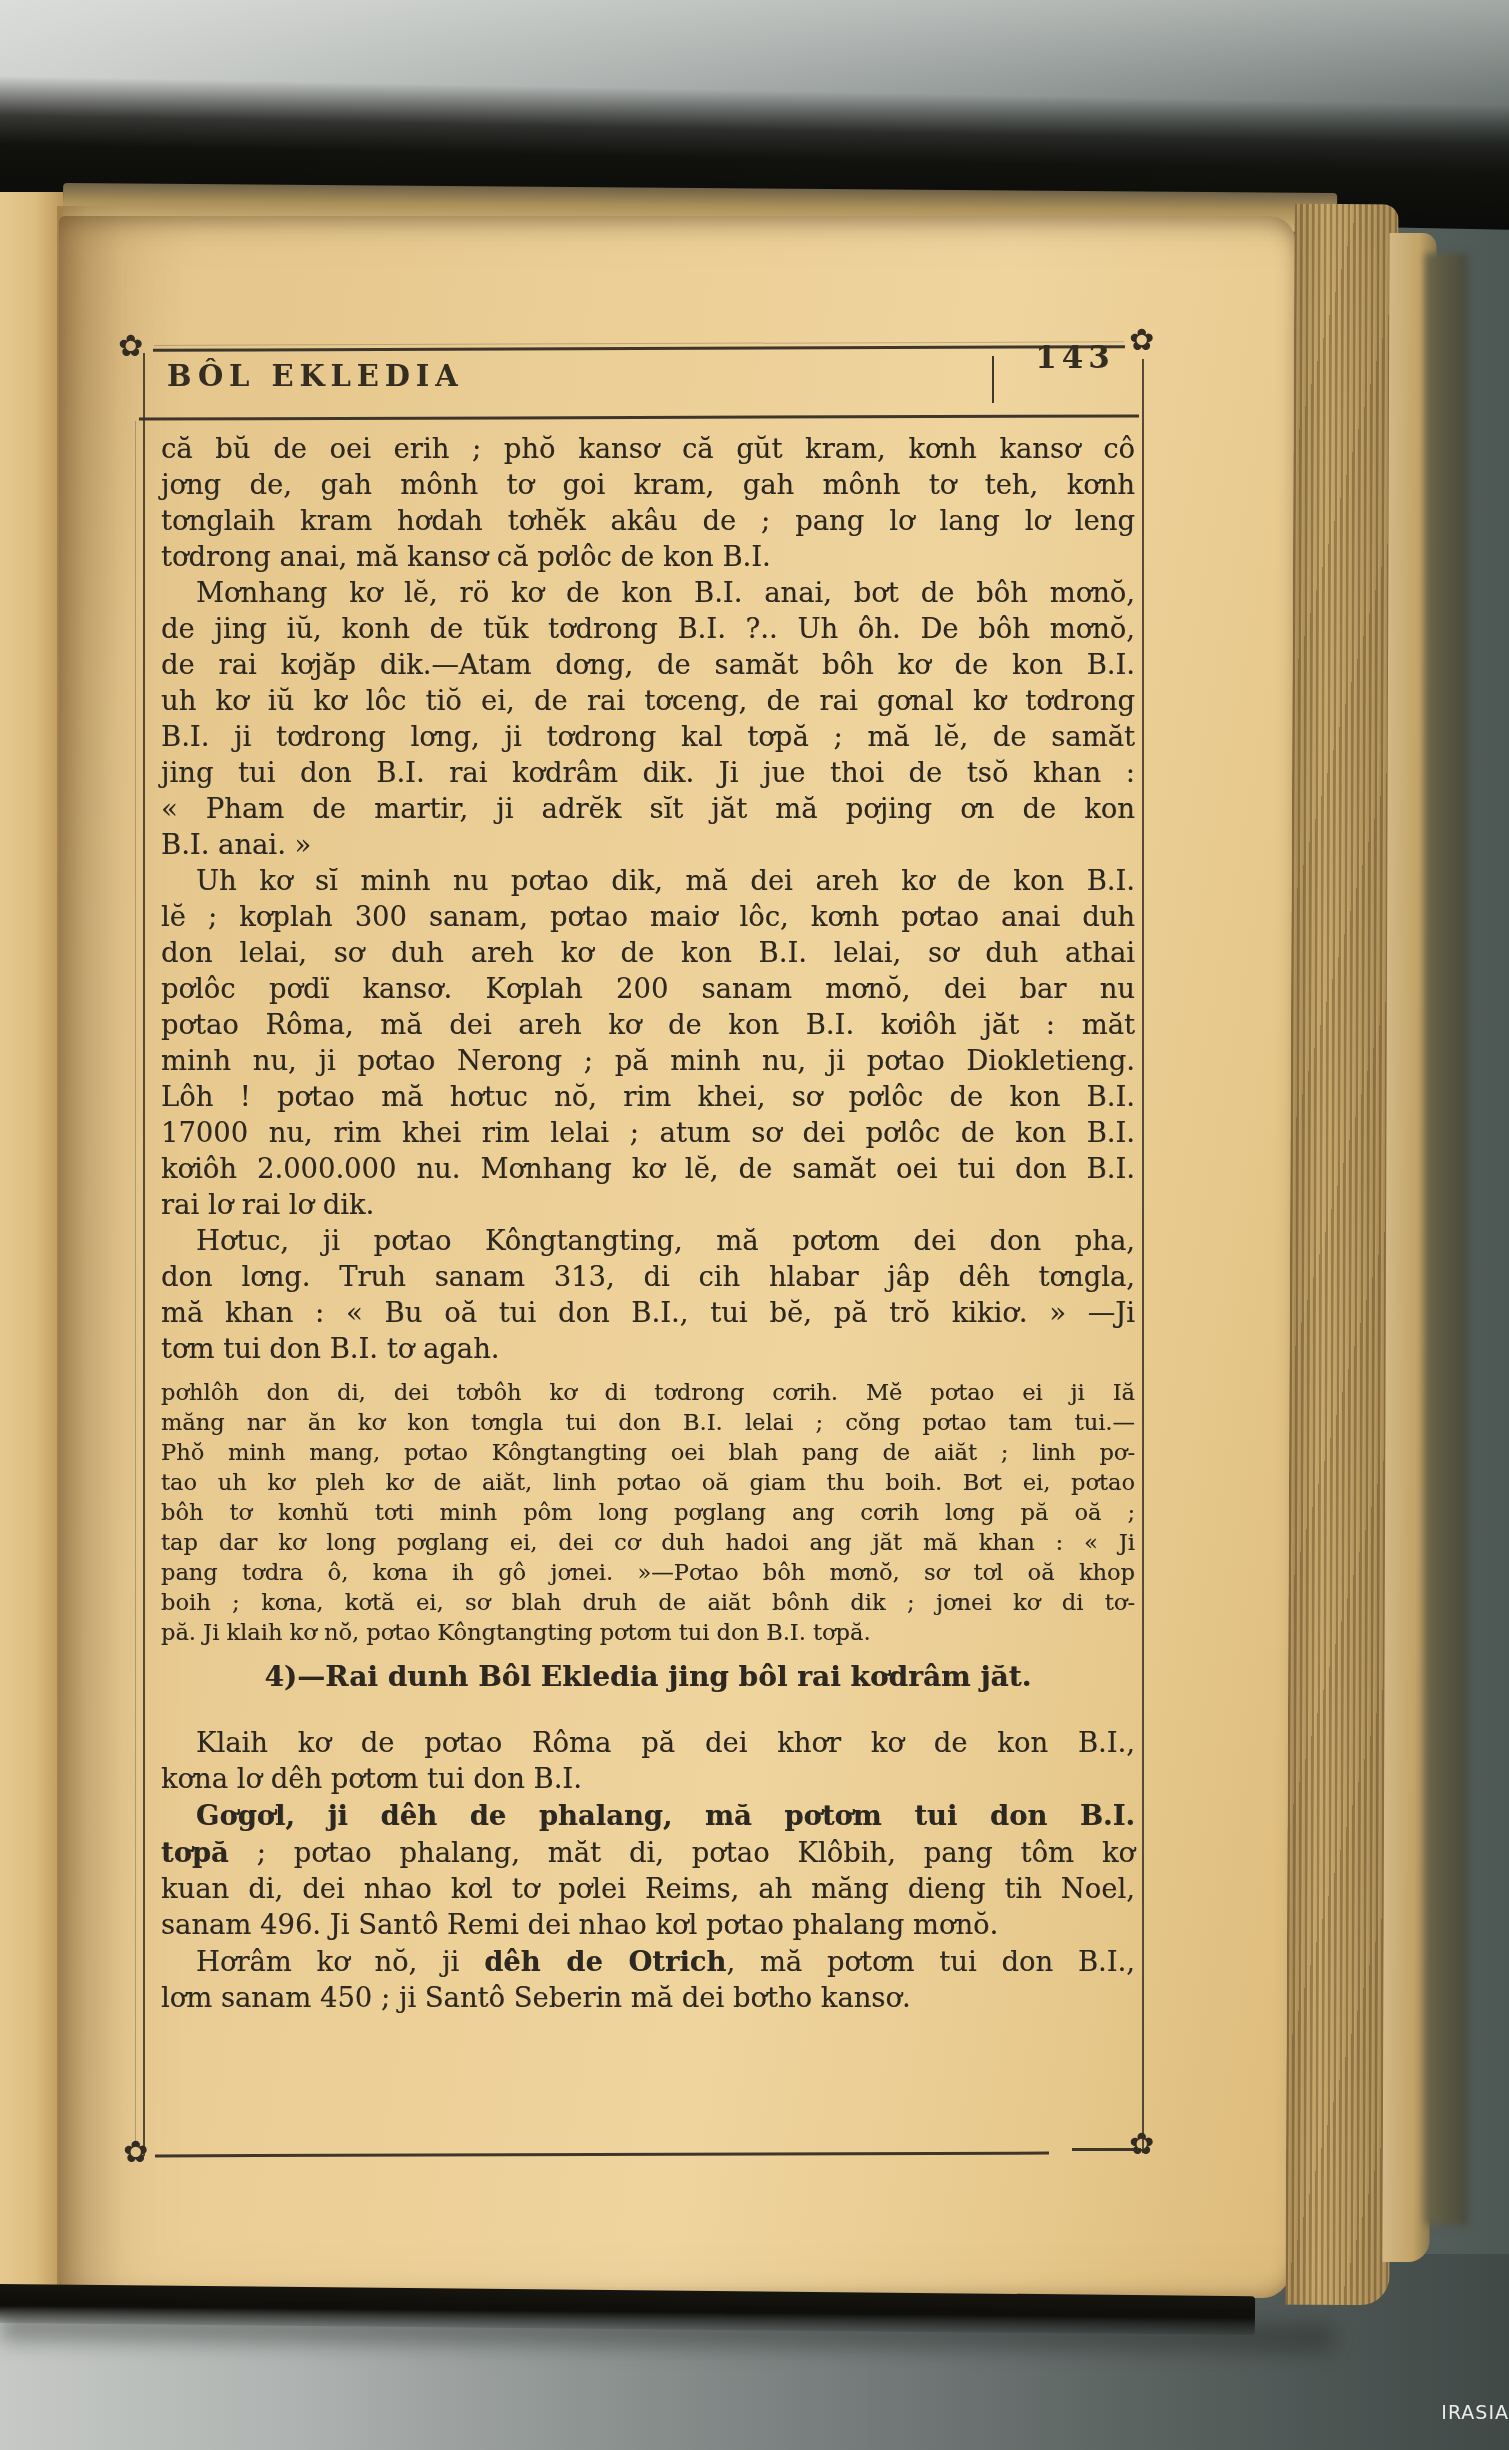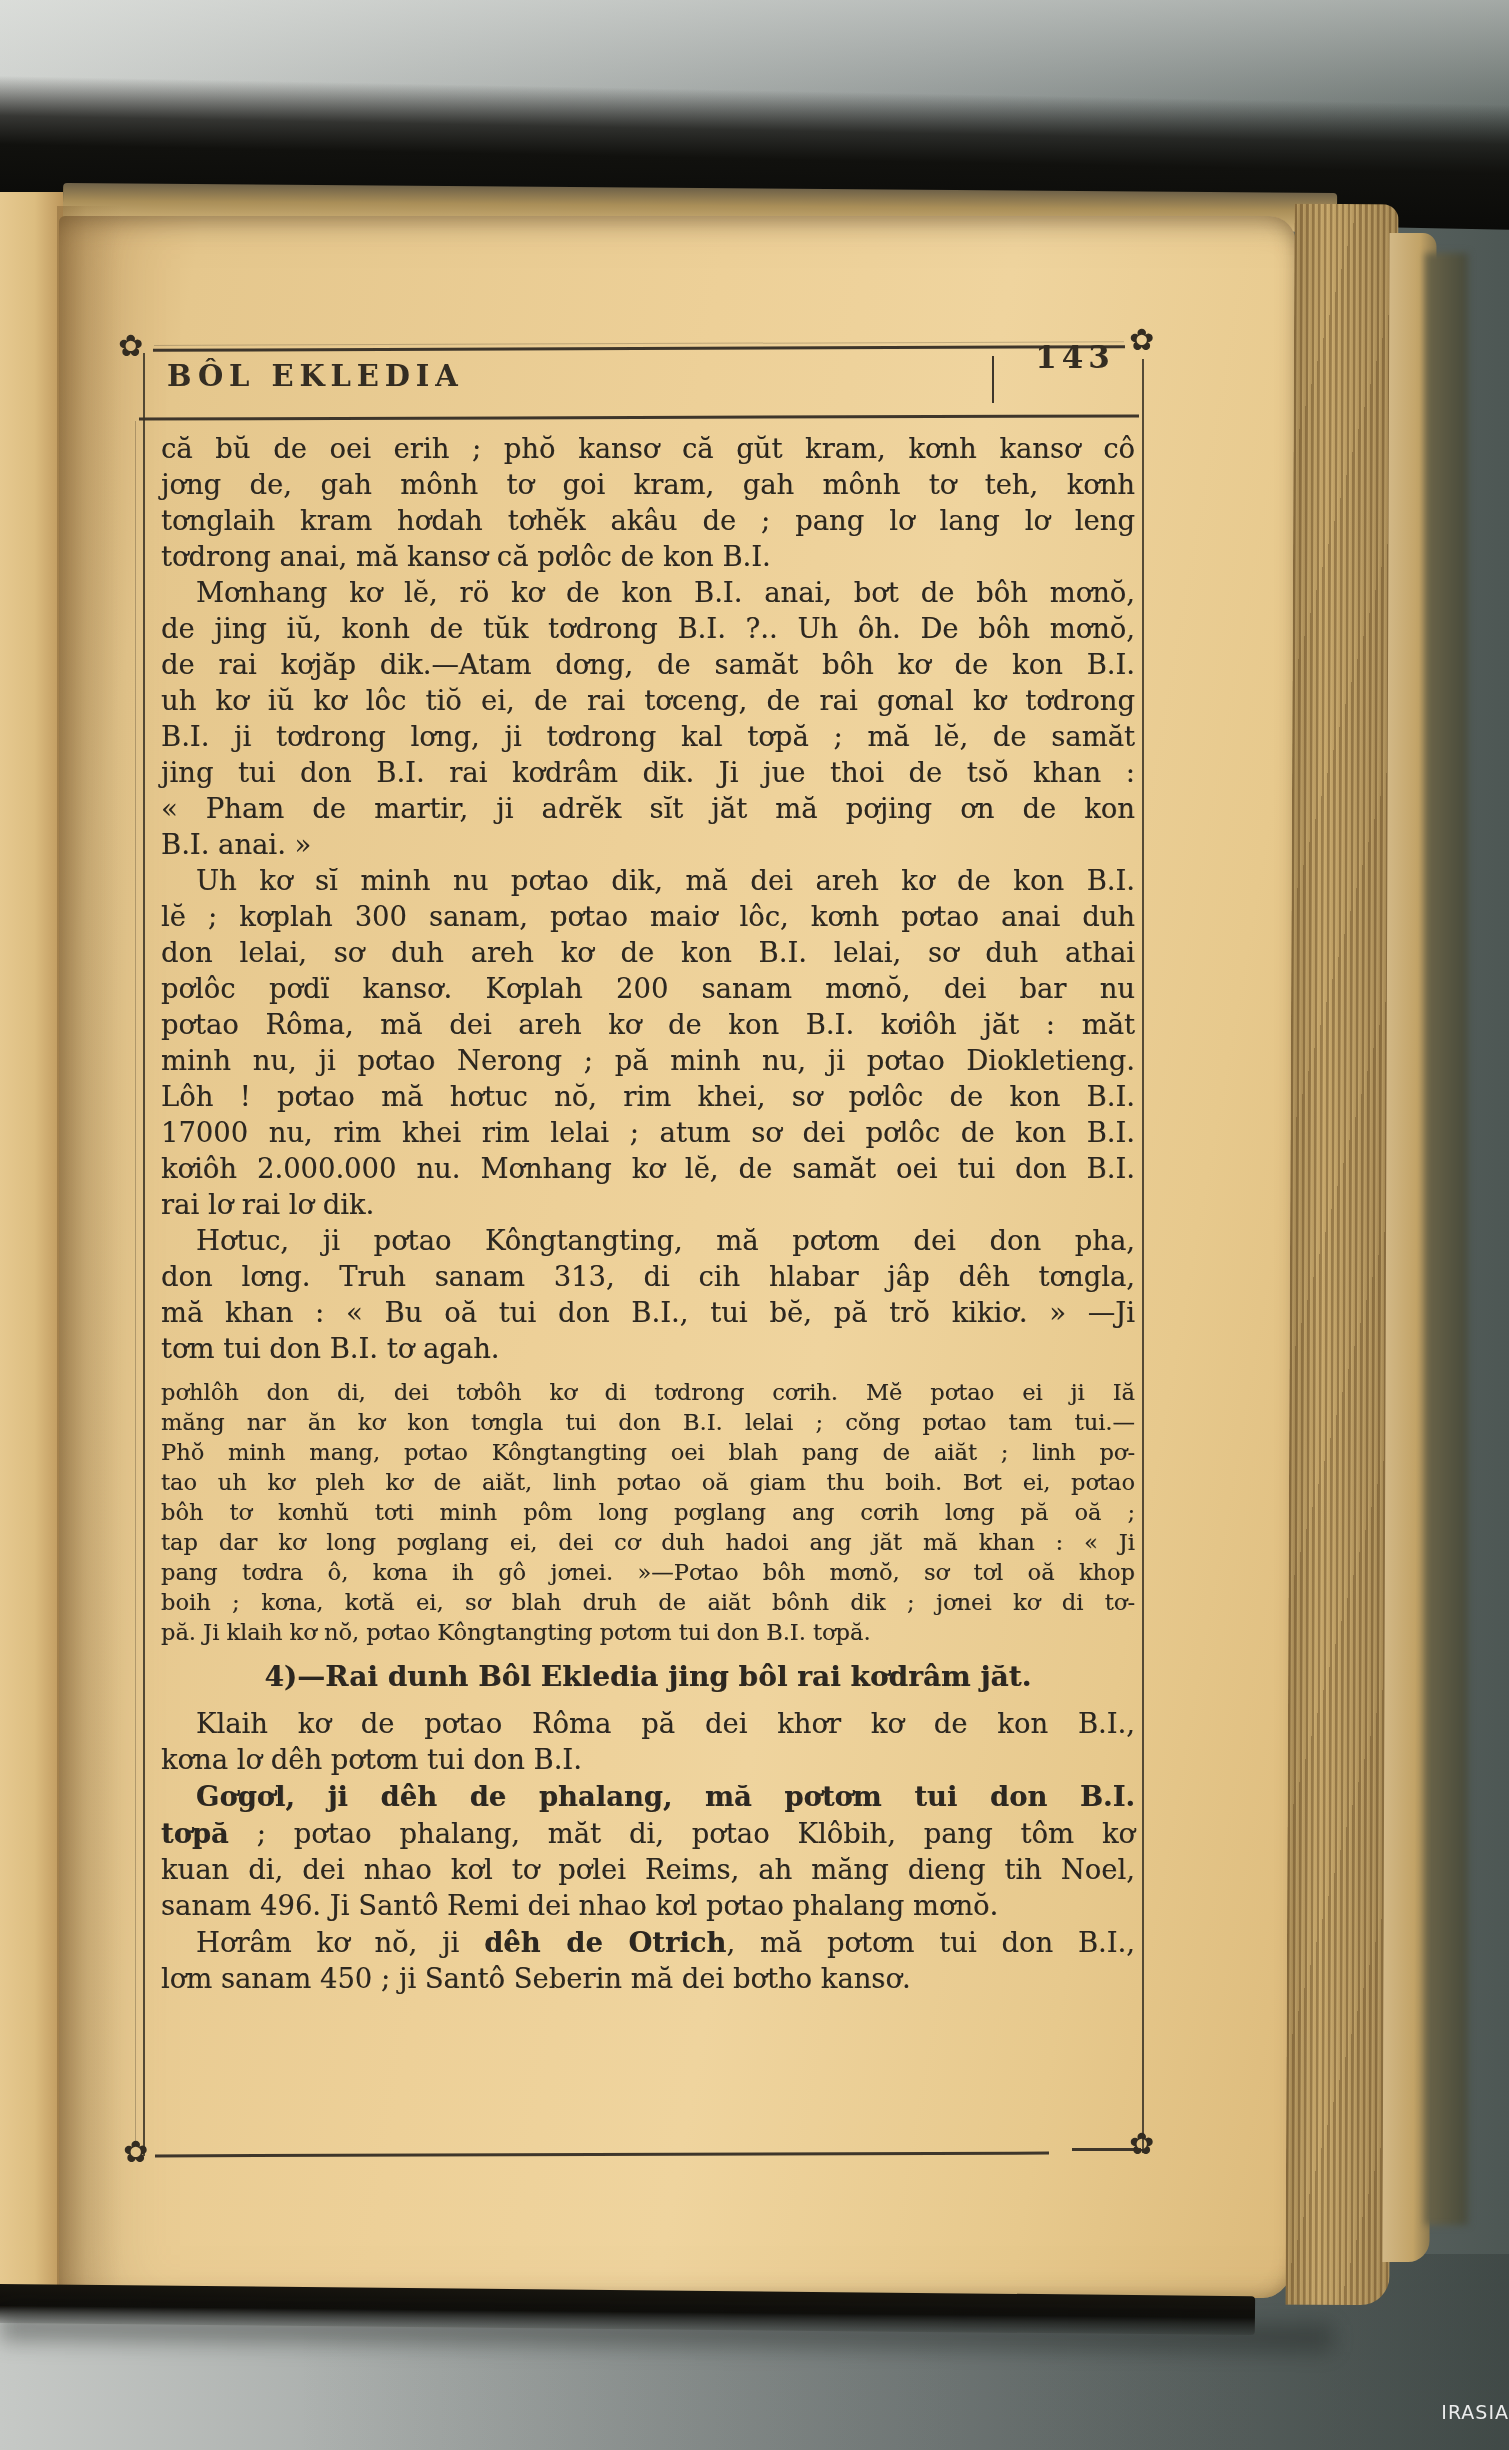--- a/index.html
+++ b/index.html
@@ -72,21 +72,21 @@
   .header-title{left:167px;top:359px;width:902px;text-align:left;
     font-size:29px;font-weight:bold;letter-spacing:5.9px;color:#342d22;}
   .page-number{left:1021px;top:339px;width:108px;text-align:center;
     font-size:31px;font-weight:bold;letter-spacing:4.9px;color:#342d22;}
   
   #textblock{left:161px;top:431px;width:974px;color:#2c2720;
     text-shadow:0.3px 0.4px 0.5px rgba(54,46,34,0.45);}
   .block{position:relative;}
   .block.para{font-size:27.4px;line-height:36px;}
   .block.small{font-size:22.5px;line-height:30px;margin-top:9.8px;}
-  .block.heading{font-size:28px;line-height:39px;margin-top:9.8px;margin-bottom:10px;font-weight:bold;}
+  .block.heading{font-size:28px;line-height:39px;margin-top:9.8px;margin-bottom:29px;font-weight:bold;}
   .line{text-align:justify;text-align-last:justify;}
   .line.last{text-align:right;text-align-last:left;}
   .block.heading .line{text-align:center;text-align-last:center;}
   .block.ind .line:first-child{text-indent:35px;}
   .b{font-weight:bold;}
   
   .watermark{left:1380px;top:2401px;width:129px;text-align:right;
     font-family:"DejaVu Sans","Liberation Sans",sans-serif;
     font-size:19px;color:#ebecec;letter-spacing:1px;}
 </style>

